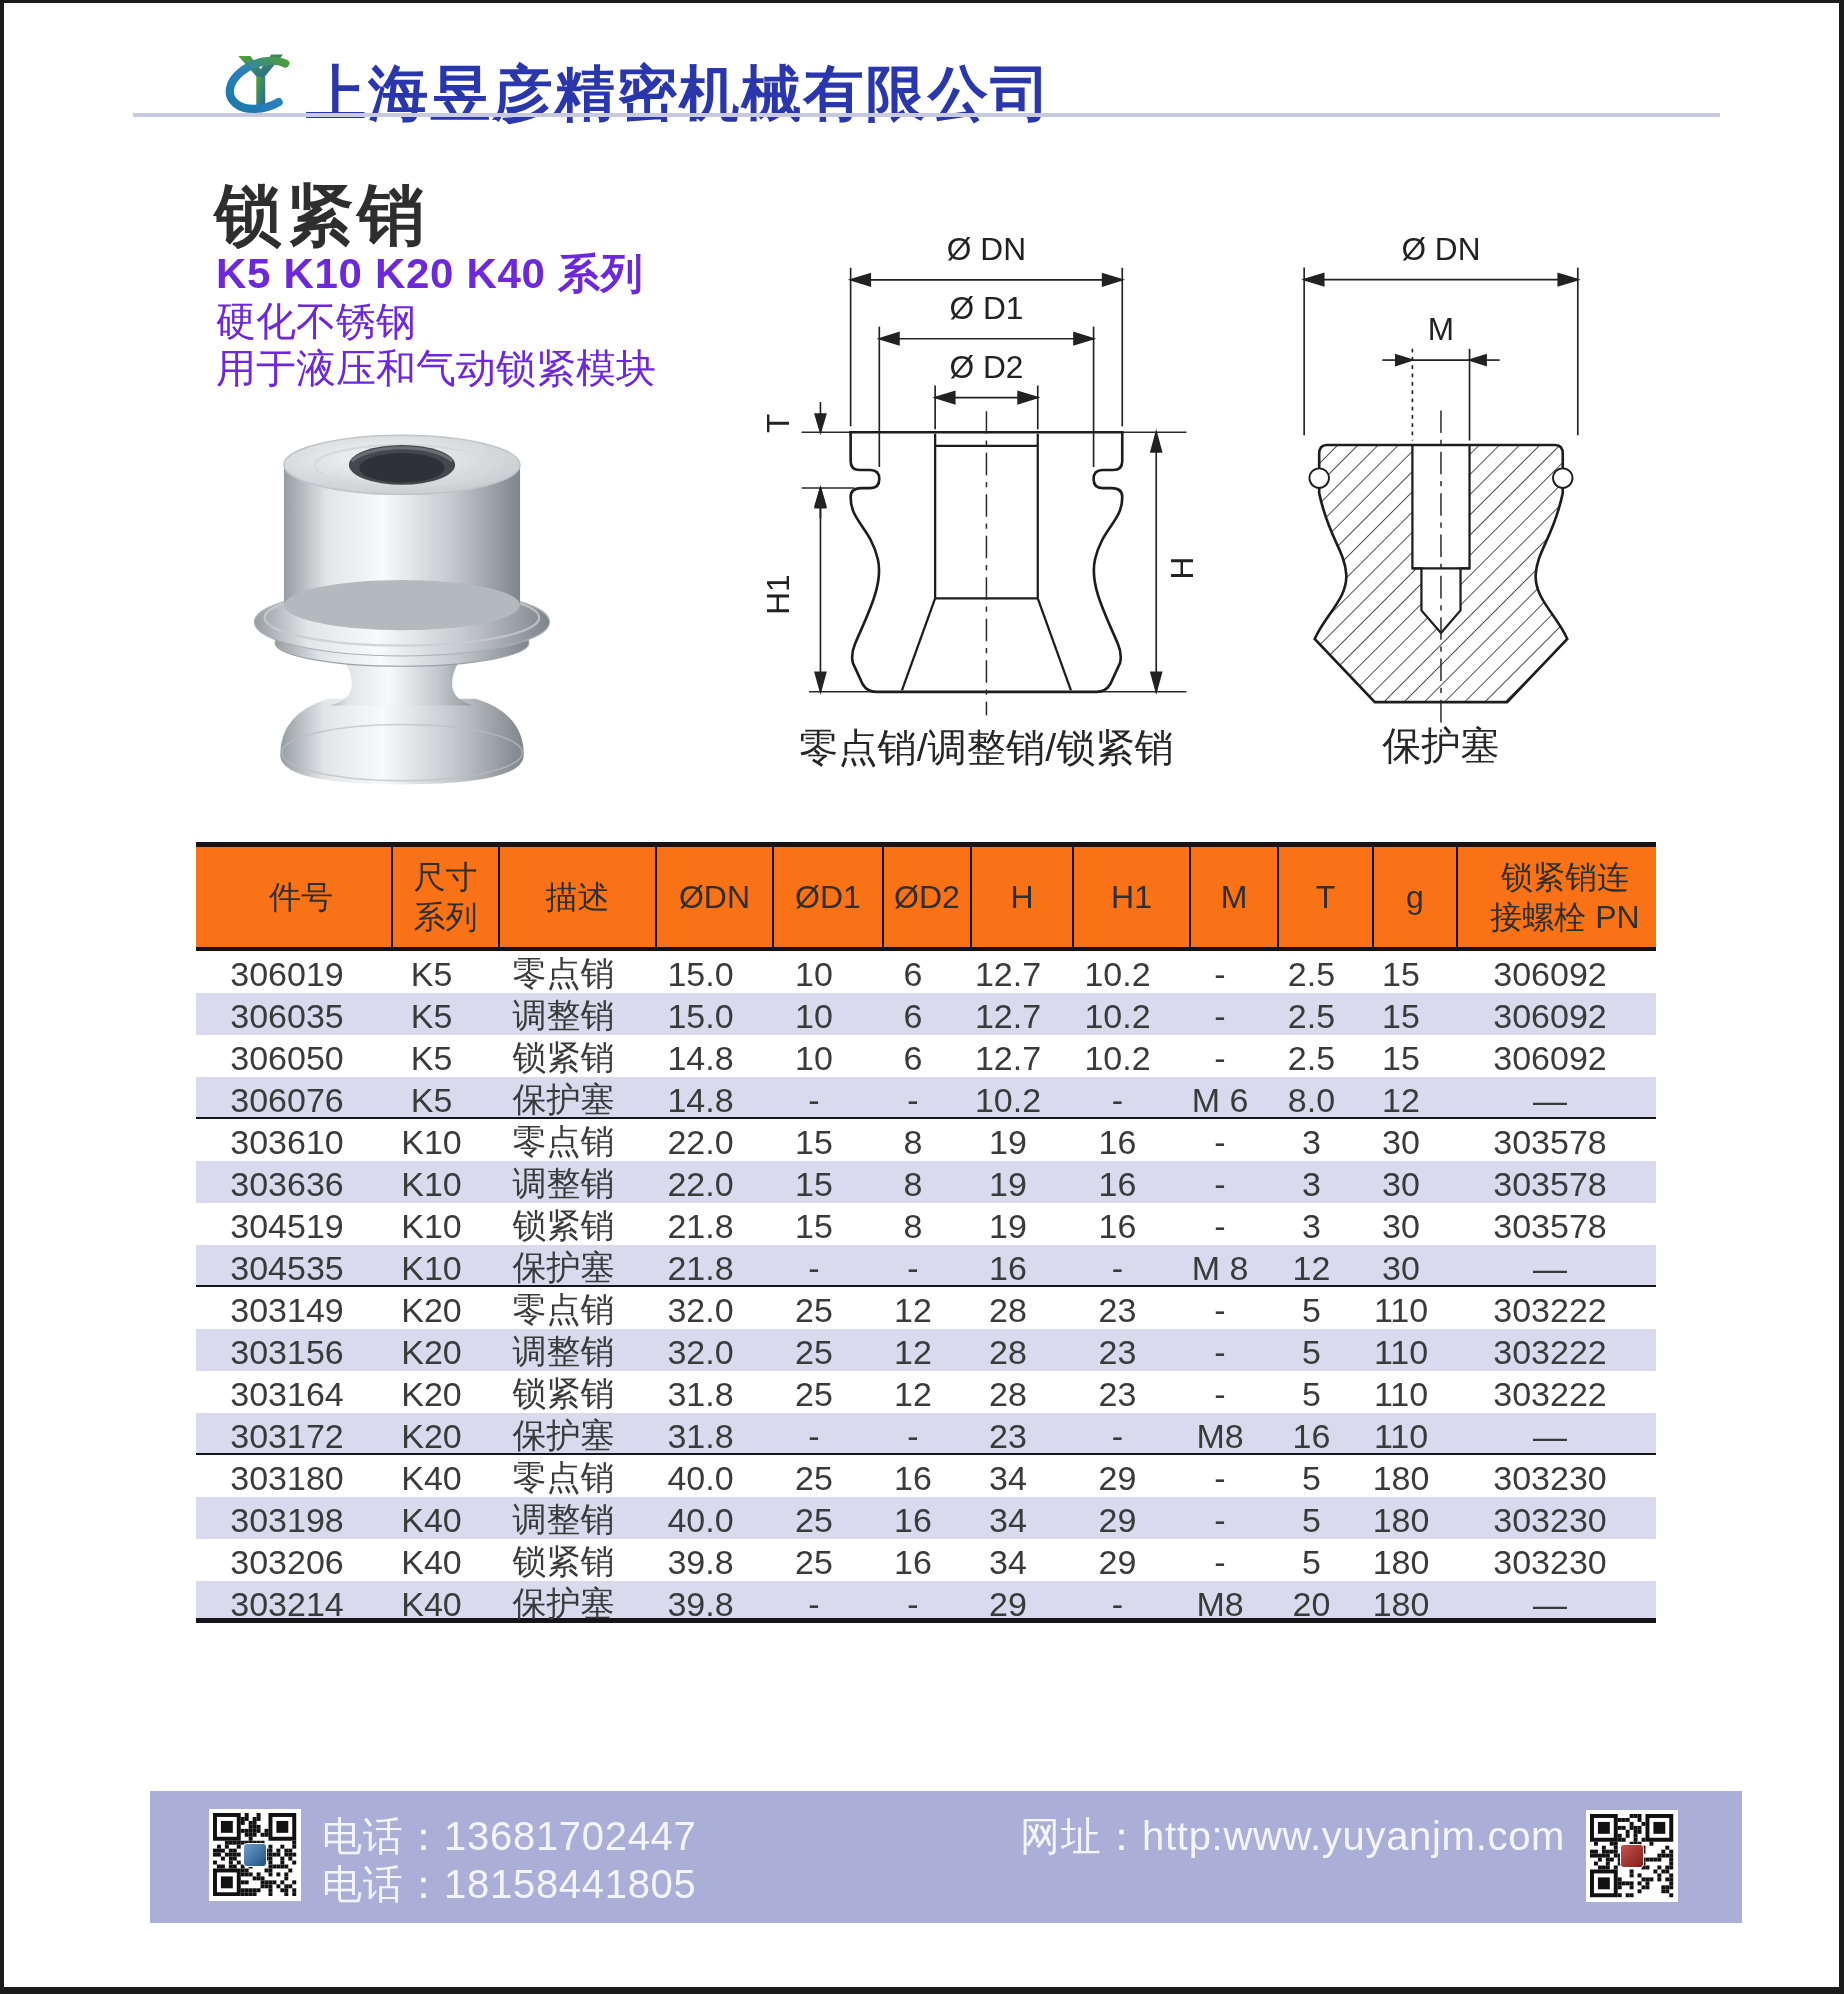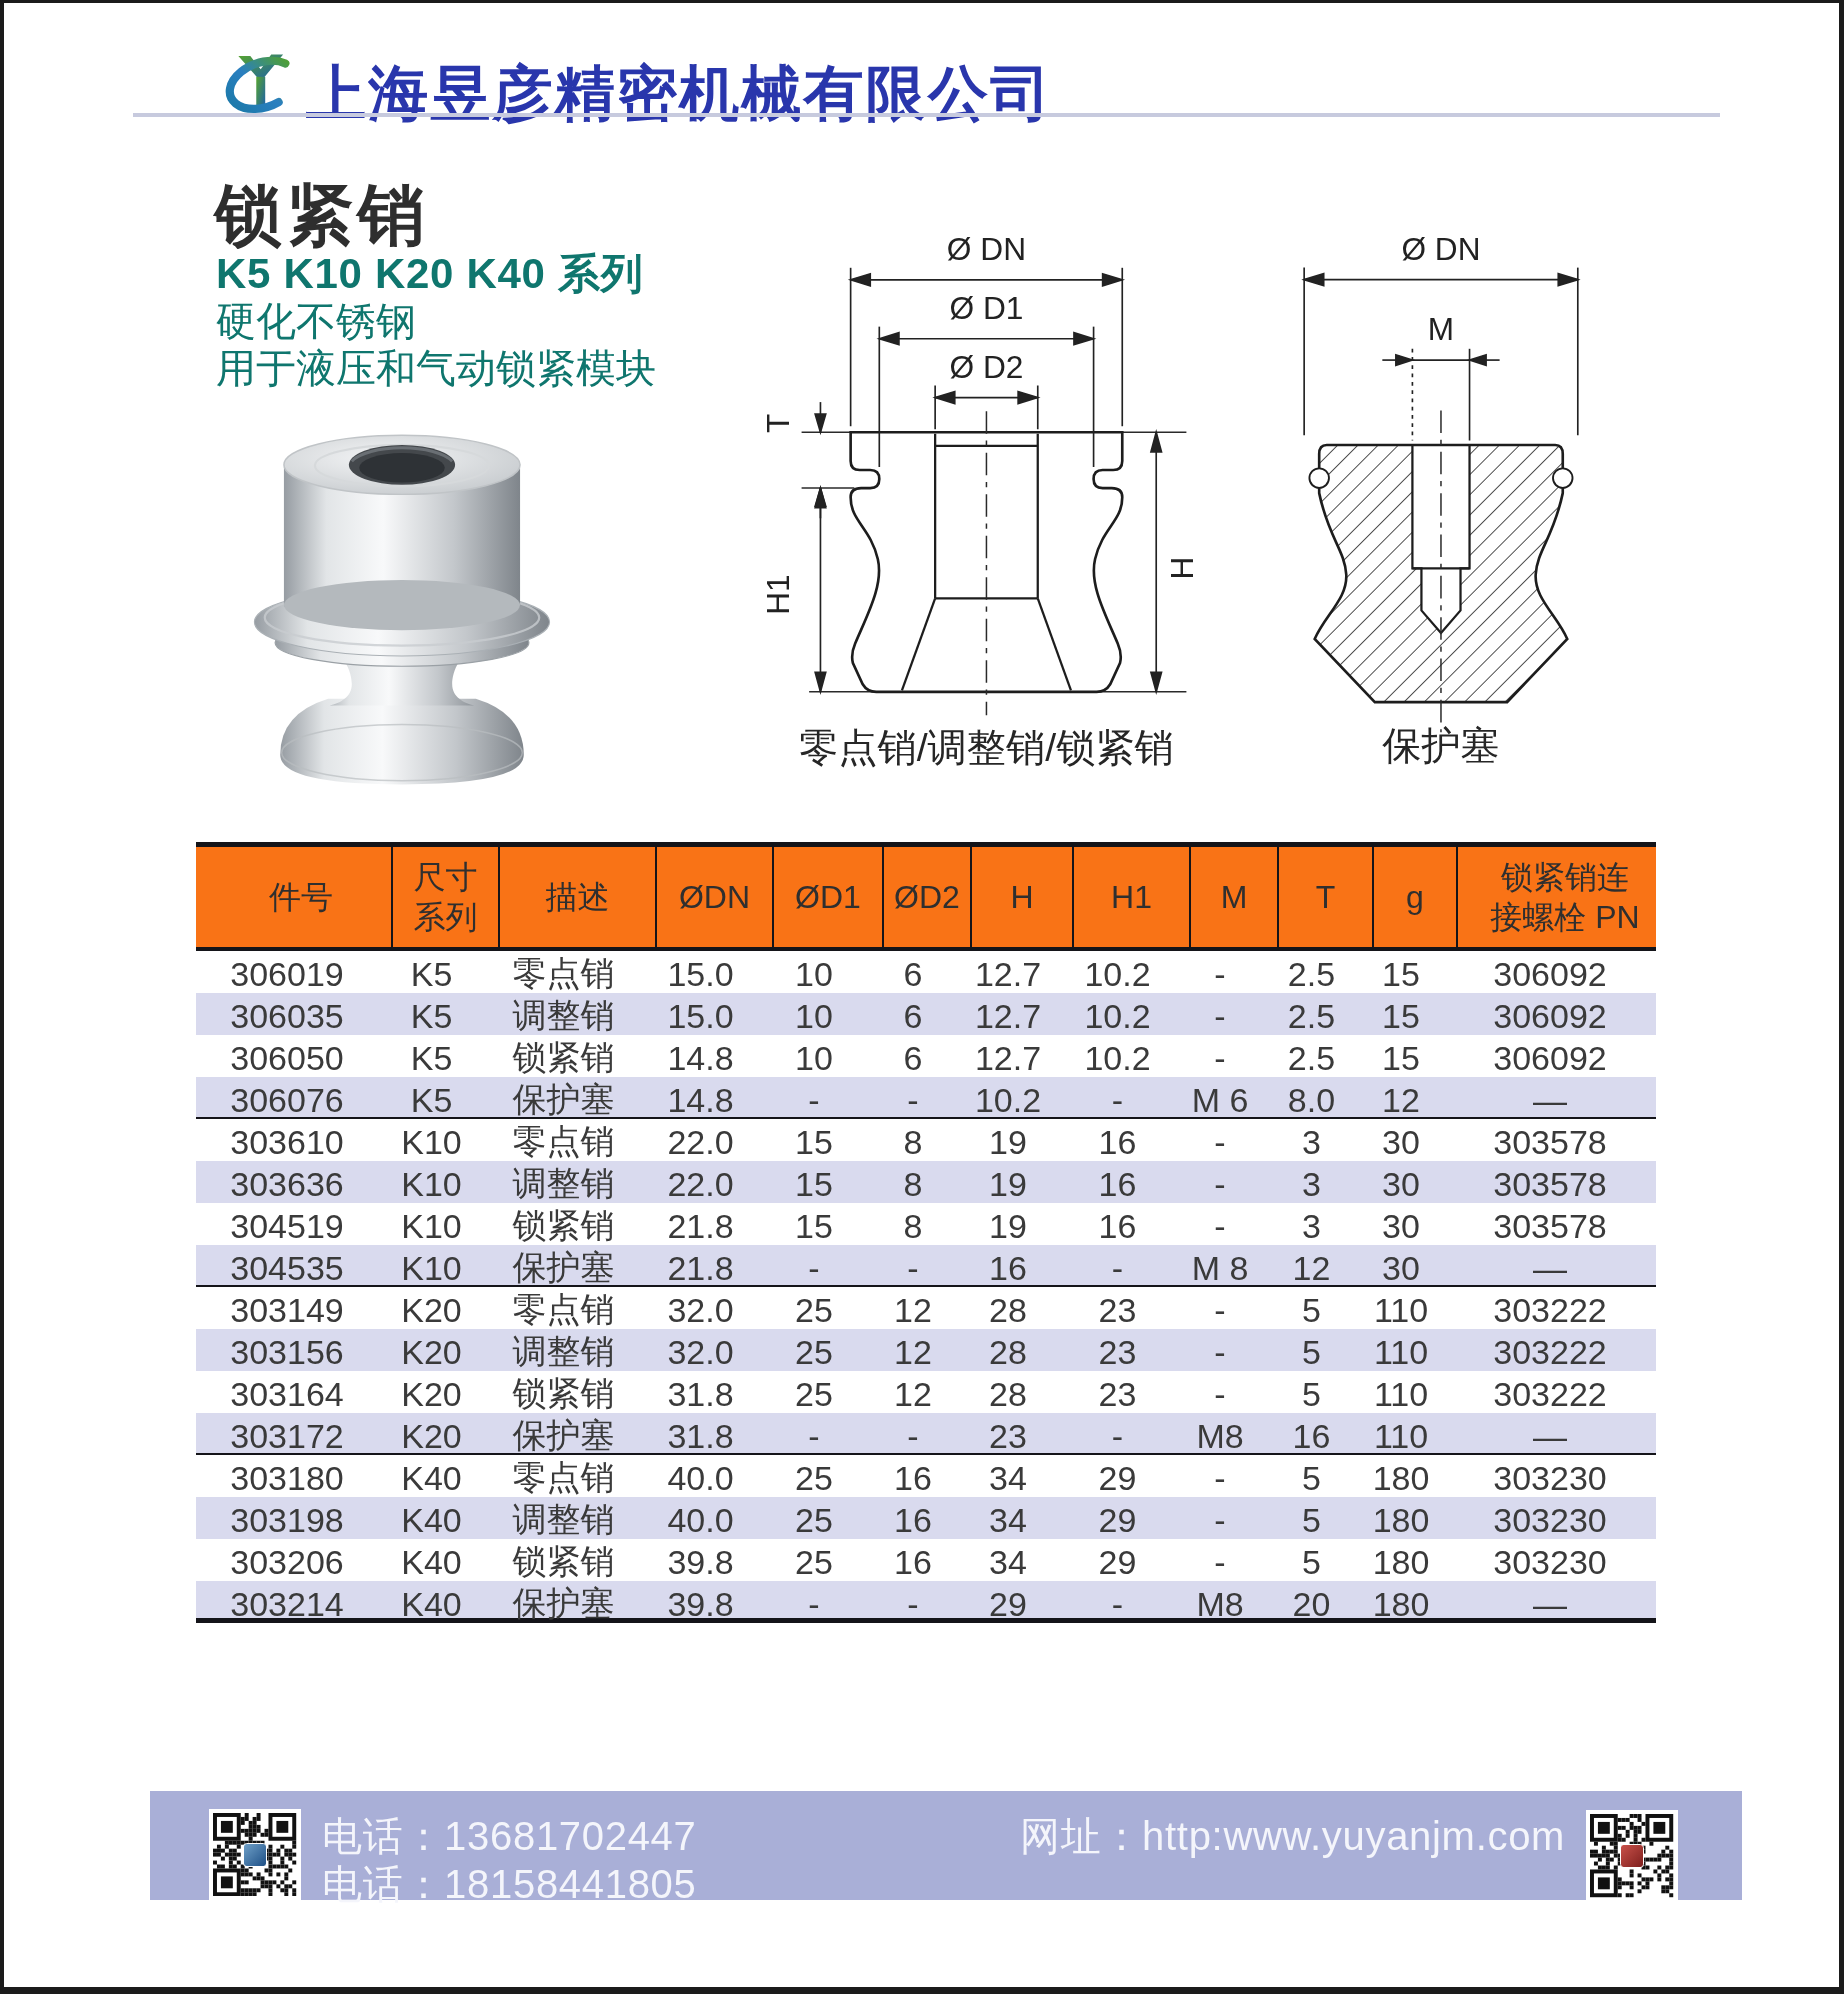--- a/index.html
+++ b/index.html
@@ -8,21 +8,21 @@
     box-sizing:border-box; overflow:hidden;
     border:3.7px solid #1b1b1b; border-left-width:4.4px; border-right-width:6.6px; border-bottom-width:8.8px;
     font-family:"Liberation Sans","DejaVu Sans",sans-serif; color:#333;
   }
   
   .logo{position:absolute; left:209px; top:38px; width:97px; height:82px;}
   .company{position:absolute; left:302px; top:51px; font-size:60px; font-weight:bold; letter-spacing:2.2px;font-family:Liberation Serif, serif;}
   .header-rule{position:absolute; left:129px; top:110px; width:1587px; height:3.7px; background:#c7cade;}
   
   .product-title{position:absolute; left:211px; top:167px; font-size:67px; font-weight:bold; color:#2e2e2e; letter-spacing:4.4px;}
-  .t-line{position:absolute; left:212px; color:#0f766e;}
+  .t-line{position:absolute; left:212px; color:#6d28d9;}
   .t-series{top:243px; font-size:42px; font-weight:600; letter-spacing:0.7px;}
   .t-material{top:291px; font-size:40px;}
   .t-usage{top:338px; font-size:40px;}
   
   .photo{position:absolute; left:184px; top:377px; width:428px; height:399px;}
   
   .draw-pin{position:absolute; left:741px; top:218px; width:498px; height:534px;}
   .draw-plug{position:absolute; left:1234px; top:218px; width:421px; height:534px;}
   .dim{font-size:42px; fill:#222;}
   .cap{font-size:52px; fill:#262626;}
@@ -40,21 +40,21 @@
   .th:last-child{border-right:none;}
   .tr{
     display:grid; grid-template-columns:182px 107px 157px 117px 110px 88px 102px 117px 88px 95px 84px 214px;
     height:42px; box-sizing:border-box;
   }
   .tr.alt{background:#d9daee;}
   .tr.groupend{border-bottom:2.9px solid #141419;}
   .tr.last{border-bottom:5.9px solid #141419;}
   .td{display:flex; align-items:center; justify-content:center; font-size:34px; color:#3a3a3a;}
   
-  .footer-band{position:absolute; left:146px; top:1788px; width:1592px; height:109px; background:#a9afd7;}
+  .footer-band{position:absolute; left:146px; top:1788px; width:1592px; height:132px; background:#a9afd7;}
   .qr{position:absolute; width:92px; height:92px; background:#fff; padding:4.4px; box-sizing:border-box;}
   .qr svg{width:100%; height:100%; display:block;}
   .qr-left{left:59px; top:17.6px;}
   .qr-right{left:1436px; top:19px;}
   .qr-logo{position:absolute; left:50%; top:50%; width:22px; height:22px; transform:translate(-50%,-50%); border-radius:3.7px; border:1.5px solid #fff;}
   .qr-logo.blue{background:linear-gradient(135deg,#6fa0c8,#1d4f86);}
   .qr-logo.red{background:linear-gradient(135deg,#c9514a,#7e1f1d);}
   .f-col{position:absolute; top:20.5px; color:#f4f5fb; font-size:40px; line-height:48px; font-weight:500; letter-spacing:0.7px;}
   .f-phones{left:172px;}
   .f-web{left:870px;}

